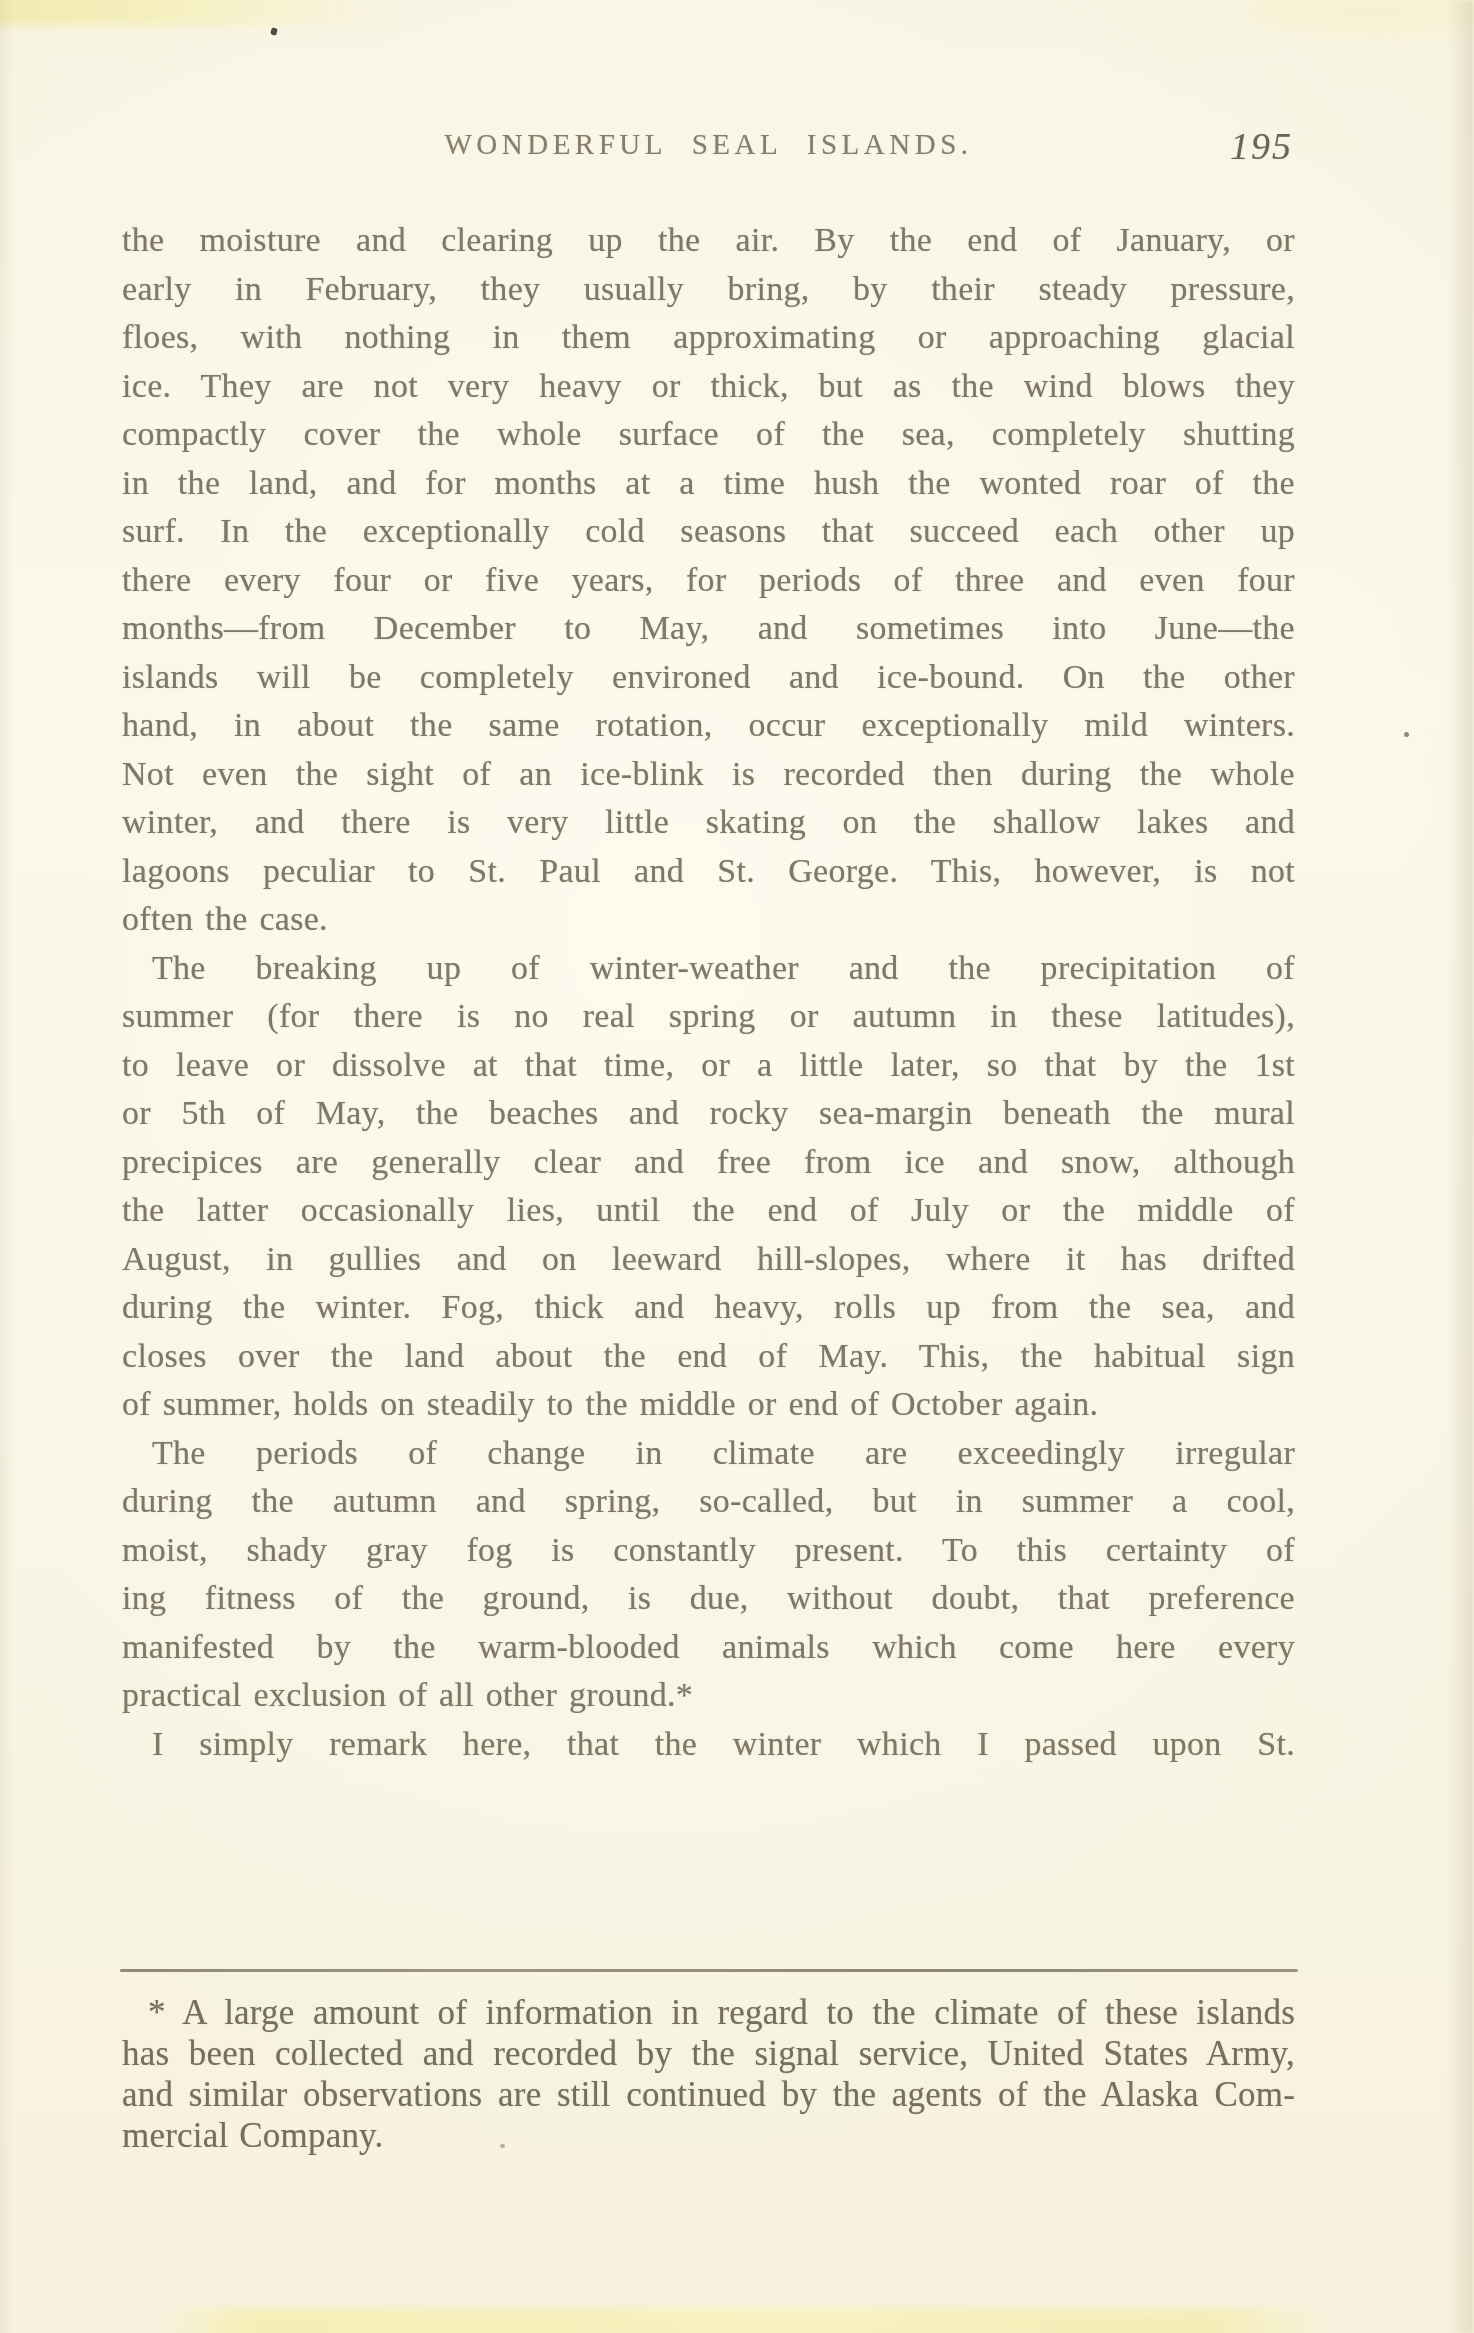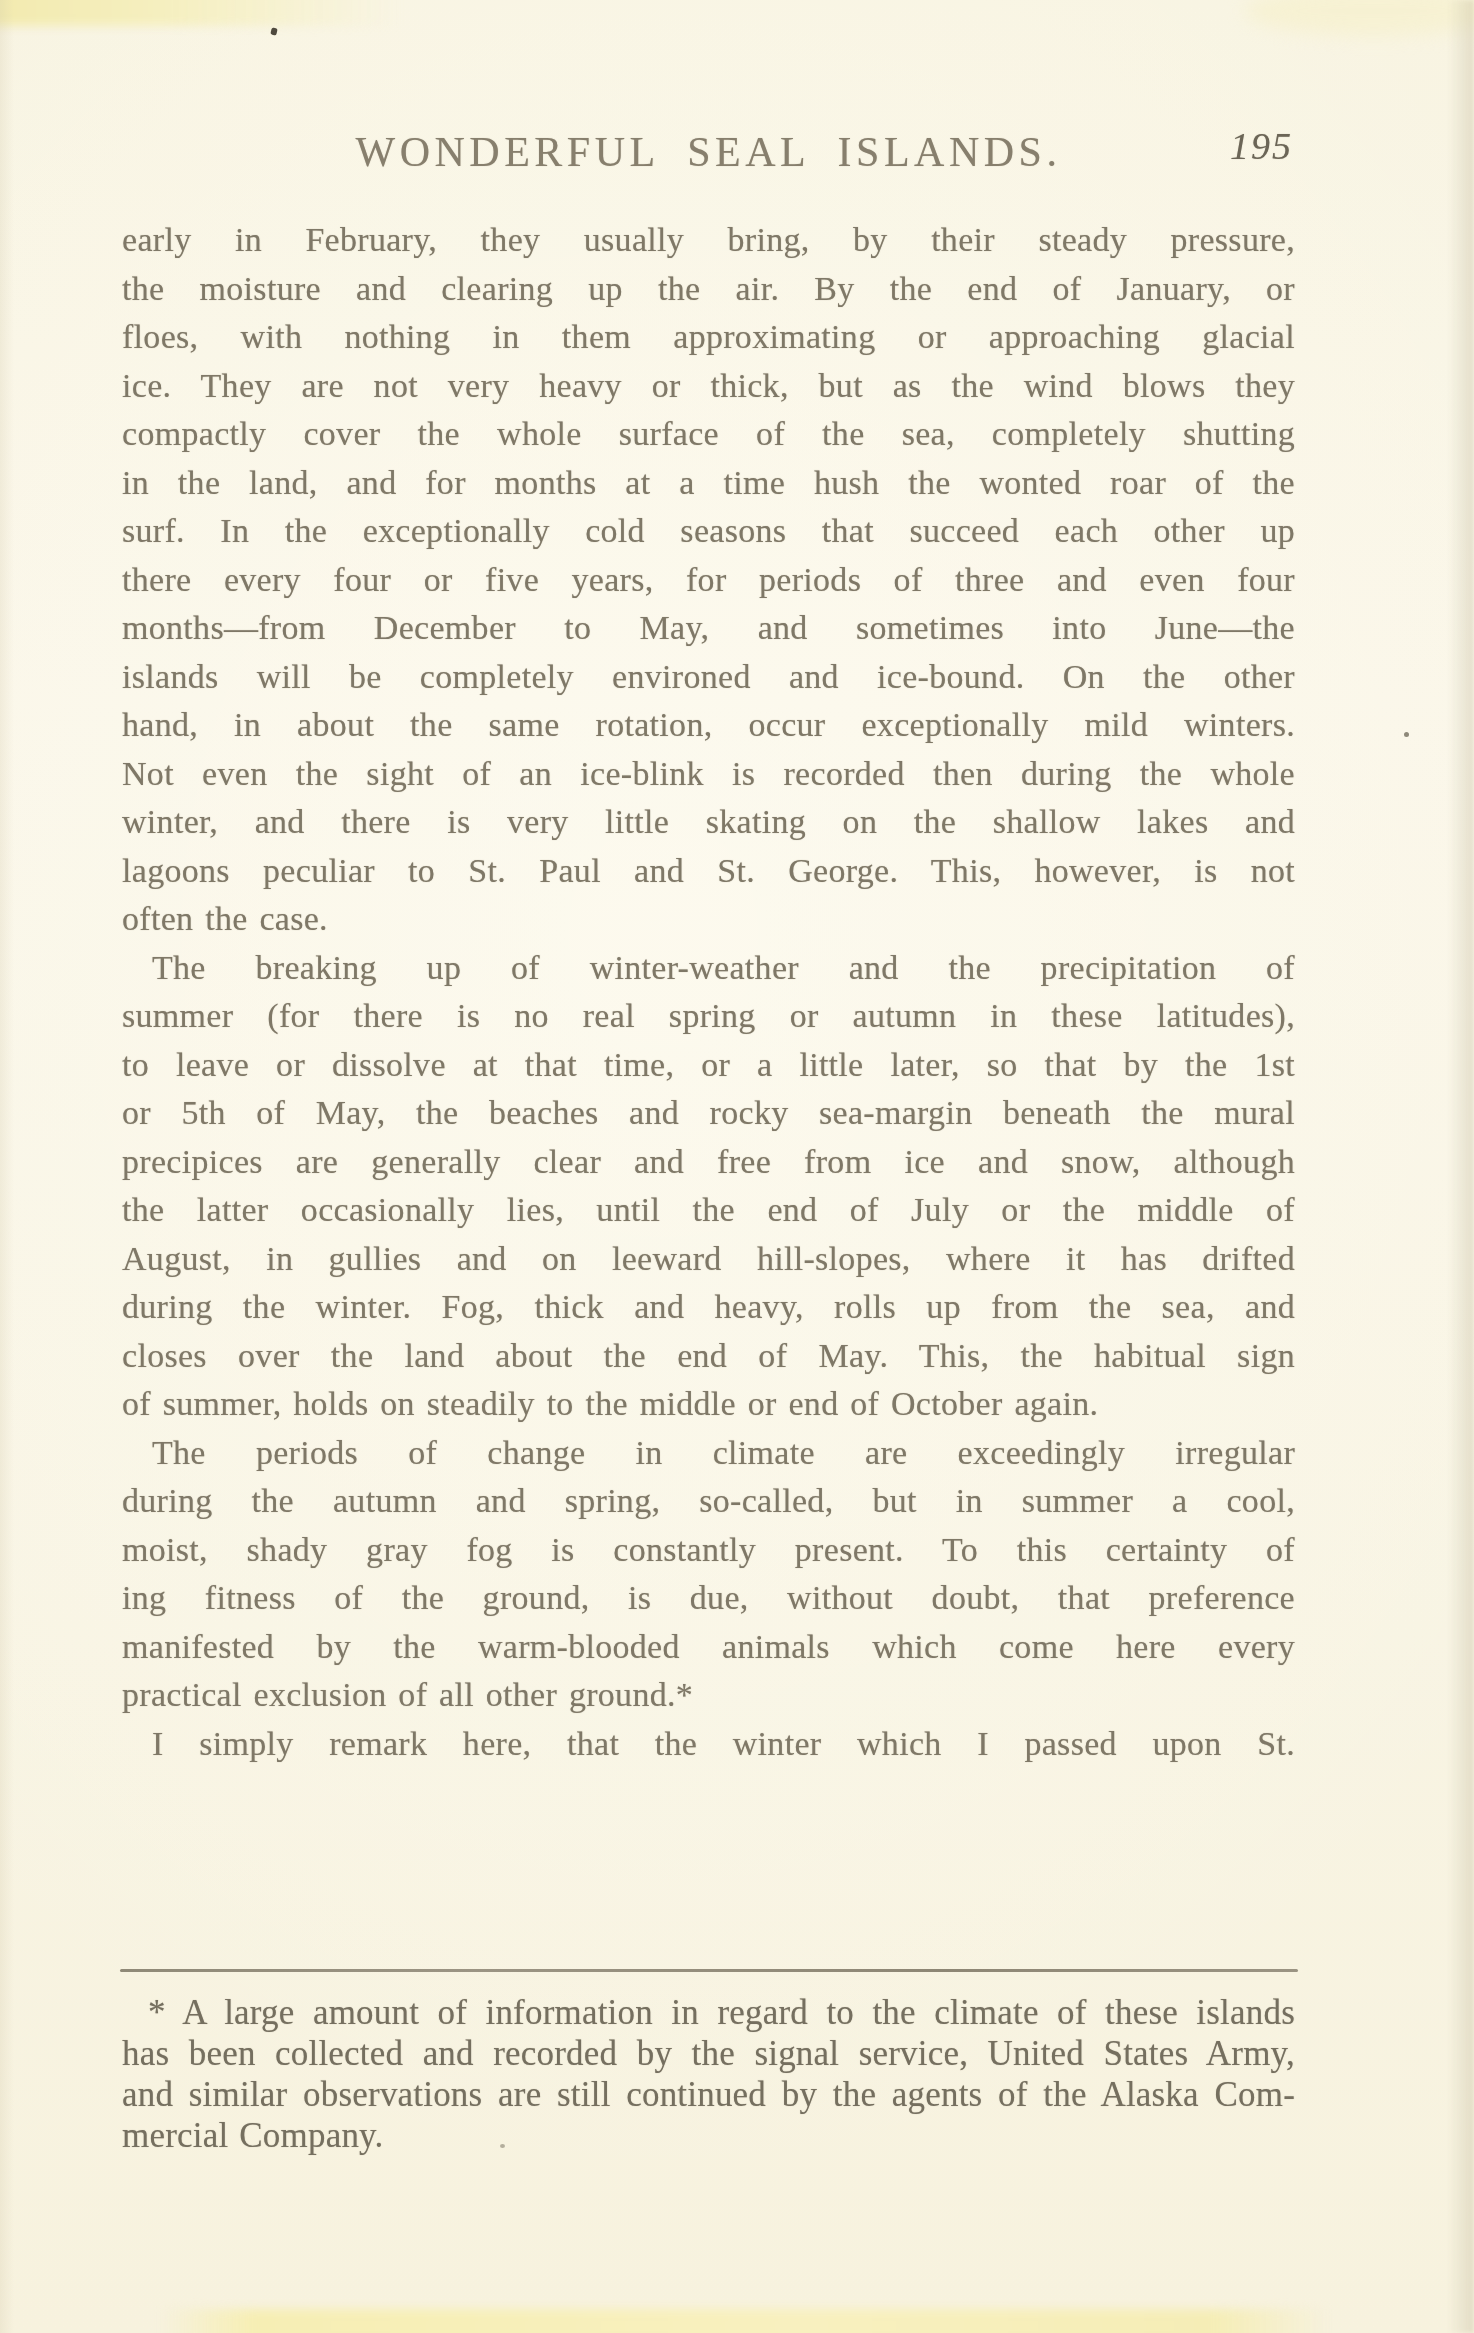--- a/index.html
+++ b/index.html
@@ -41,21 +41,21 @@
   .speck-a{left:271px;top:28px;width:6px;height:7px;background:#4f4a3e;transform:rotate(14deg);border-radius:2px;}
   .speck-b{left:1404px;top:732px;width:5px;height:5px;background:#8e897a;}
   .speck-c{left:500px;top:2144px;width:5px;height:4px;background:#a29c8b;opacity:.8;}
 
   
   .running-head{
     position:absolute;left:122px;top:128px;width:1173px;height:44px;
   }
   .running-title{
     position:absolute;left:0;right:0;text-align:center;
-    font-size:42px;letter-spacing:4.5px;word-spacing:14px;
+    font-size:29px;letter-spacing:4.5px;word-spacing:14px;
     color:#877f6d;
     text-shadow:0 0 1px rgba(130,122,104,.45);
   }
   .page-number{
     position:absolute;right:2px;top:-4px;
     font-size:38px;color:#6b6556;letter-spacing:2px;
     text-shadow:0 0 1px rgba(95,89,75,.4);
     font-style:italic;
   }
 
@@ -101,22 +101,22 @@
   <div class="speck speck-a"></div>
   <div class="speck speck-b"></div>
   <div class="speck speck-c"></div>
 
   <header class="running-head">
     <div class="running-title">WONDERFUL SEAL ISLANDS.</div>
     <div class="page-number">195</div>
   </header>
 
   <main class="body-text">
+      <div class="line">the moisture and clearing up the air. By the end of January, or</div>
       <div class="line">early in February, they usually bring, by their steady pressure,</div>
-      <div class="line">the moisture and clearing up the air. By the end of January, or</div>
       <div class="line">floes, with nothing in them approximating or approaching glacial</div>
       <div class="line">ice. They are not very heavy or thick, but as the wind blows they</div>
       <div class="line">compactly cover the whole surface of the sea, completely shutting</div>
       <div class="line">in the land, and for months at a time hush the wonted roar of the</div>
       <div class="line">surf. In the exceptionally cold seasons that succeed each other up</div>
       <div class="line">there every four or five years, for periods of three and even four</div>
       <div class="line">months—from December to May, and sometimes into June—the</div>
       <div class="line">islands will be completely environed and ice-bound. On the other</div>
       <div class="line">hand, in about the same rotation, occur exceptionally mild winters.</div>
       <div class="line">Not even the sight of an ice-blink is recorded then during the whole</div>

